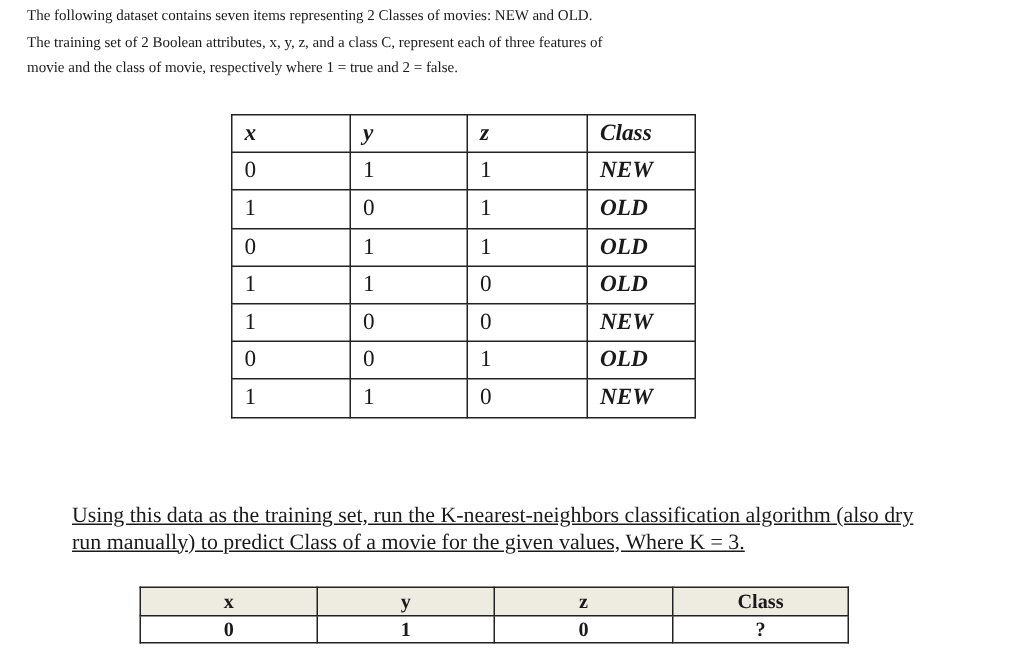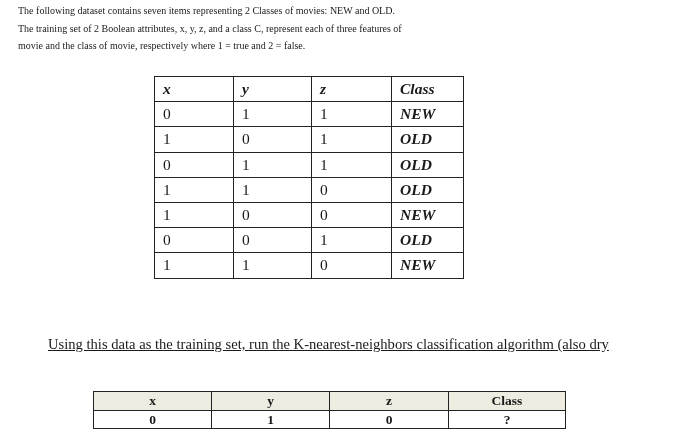--- a/index.html
+++ b/index.html
@@ -112,20 +112,21 @@
     <td>1</td>
     <td>1</td>
     <td>0</td>
     <td class="cls">NEW</td>
   </tr>
 </tbody>
   </table>
 
 <p class="question">
   <span>Using this data as the training set, run the K-nearest-neighbors classification algorithm (also dry</span>
+  <span>run manually) to predict Class of a movie for the given values, Where K = 3.</span>
 </p>
 
 <table class="query">
   <tbody>
       <tr>
     <th class="q0">x</th>
     <th class="q1">y</th>
     <th class="q2">z</th>
     <th class="q3">Class</th>
   </tr>

